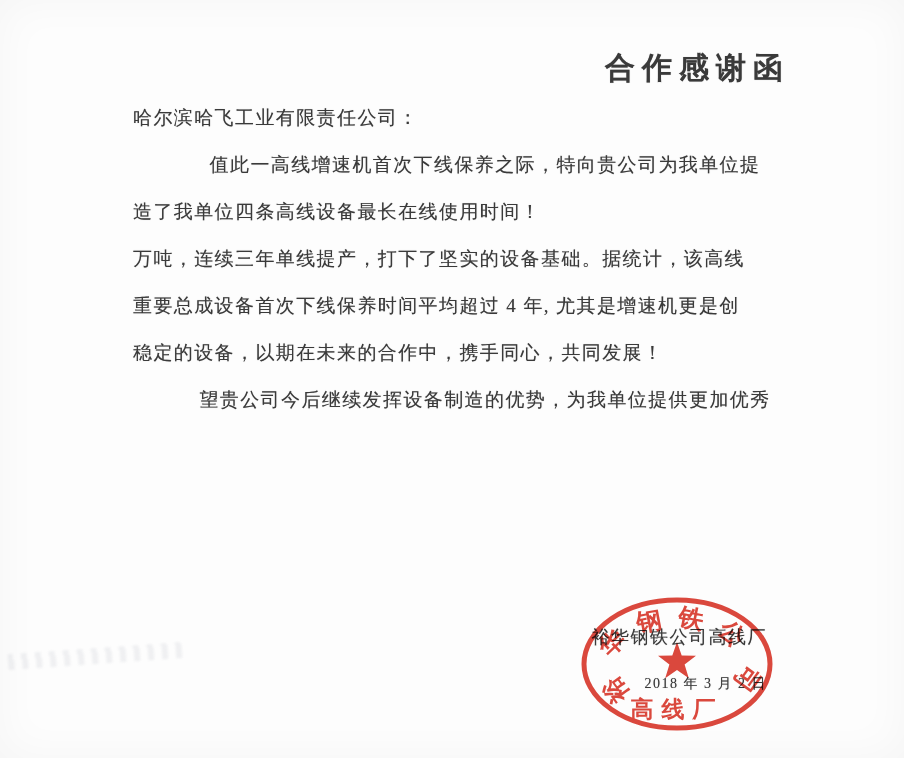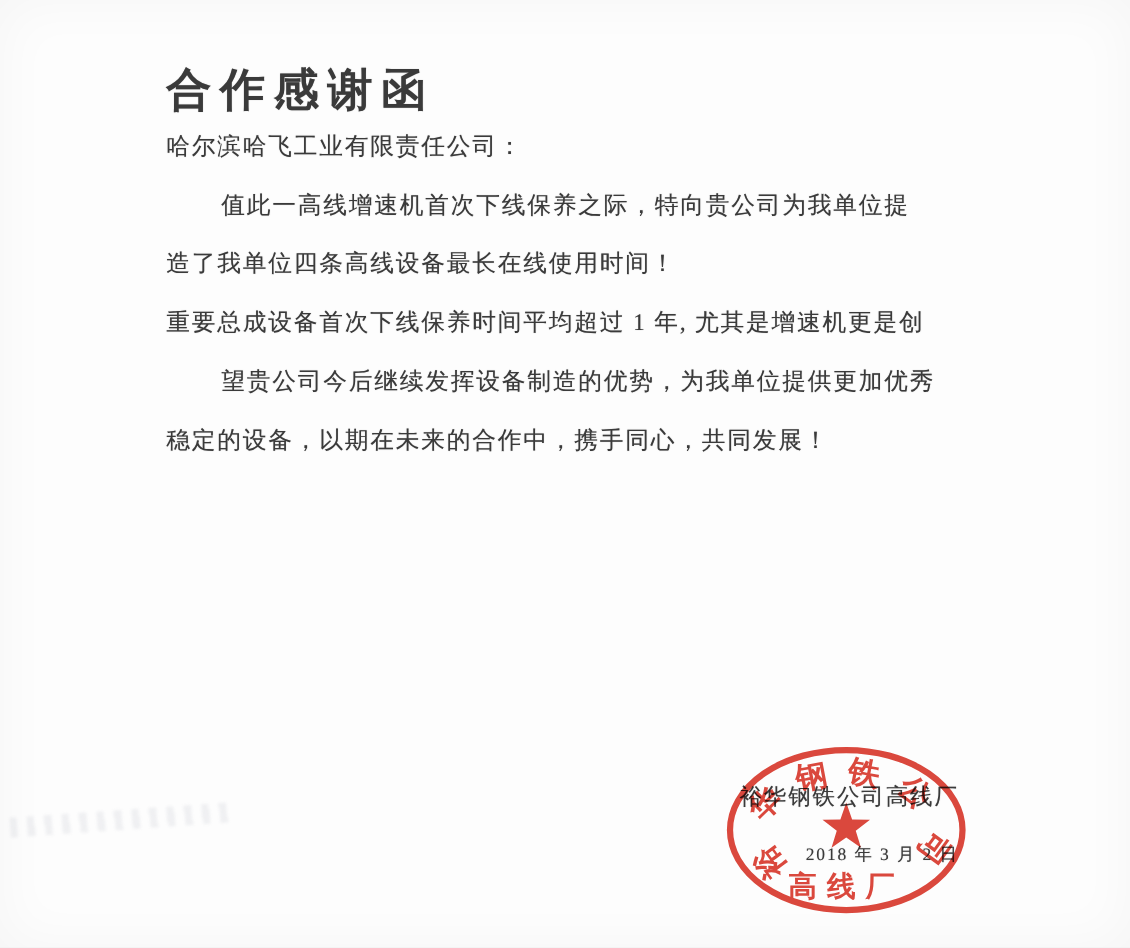--- a/index.html
+++ b/index.html
@@ -12,37 +12,37 @@
     position:relative;
     width:904px;height:758px;
     background:#fdfdfd;
     overflow:hidden;
     box-shadow:inset 0 0 45px rgba(0,0,0,0.035);
     color:var(--ink,#3a3a3a);
   }
   .title{
     position:absolute;
     top:48px;left:133px;width:657px;
-    text-align:left;
-    font-size:36px;font-weight:bold;
+    text-align:right;
+    font-size:30px;font-weight:bold;
     letter-spacing:7px;
     color:var(--ink,#3a3a3a);
     text-shadow:0 0 0.7px rgba(70,70,70,.55);
   }
   .letter-body{
     position:absolute;
     top:94px;left:133px;width:660px;
     font-size:19px;
     line-height:47px;
     letter-spacing:1.4px;
     text-shadow:0 0 0.7px rgba(70,70,70,.5);
     white-space:nowrap;
   }
   .line{height:47px;}
-  .para-start{margin-left:44px;}
+  .para-start{margin-left:44px;text-align:center;}
   .signature{
     position:absolute;
     top:625px;right:137px;
     font-size:18px;letter-spacing:1.5px;
     text-shadow:0 0 0.7px rgba(70,70,70,.5);
   }
   .date{
     position:absolute;
     top:675px;right:137px;
     font-size:14px;letter-spacing:1.5px;
@@ -77,23 +77,24 @@
 
 <div class="page">
 
   <div class="title">合作感谢函</div>
 
   <div class="letter-body">
     <div class="line">哈尔滨哈飞工业有限责任公司：</div>
     <div>
         <div class="line para-start">值此一高线增速机首次下线保养之际，特向贵公司为我单位提</div>
         <div class="line">造了我单位四条高线设备最长在线使用时间！</div>
-        <div class="line">重要总成设备首次下线保养时间平均超过 1 年, 尤其是增速机更是创</div>
+        <div class="line">万吨，连续三年单线提产，打下了坚实的设备基础。据统计，该高线</div>
+        <div class="line">重要总成设备首次下线保养时间平均超过 4 年, 尤其是增速机更是创</div>
+        <div class="line">稳定的设备，以期在未来的合作中，携手同心，共同发展！</div>
         <div class="line para-start">望贵公司今后继续发挥设备制造的优势，为我单位提供更加优秀</div>
-        <div class="line">稳定的设备，以期在未来的合作中，携手同心，共同发展！</div>
       </div>
   </div>
 
   <div class="signature">裕华钢铁公司高线厂</div>
   <div class="date">2018 年 3 月 2 日</div>
 
   <svg class="seal" viewBox="0 0 200 140" xmlns="http://www.w3.org/2000/svg">
     <ellipse cx="100" cy="69" rx="93" ry="64" fill="none" stroke="var(--seal-red,#d9382c)" stroke-width="5"></ellipse>
     <defs>
       <path id="sealArc" d="M 46.3 90 A 64 38 0 1 1 153.7 90" fill="none"></path>

